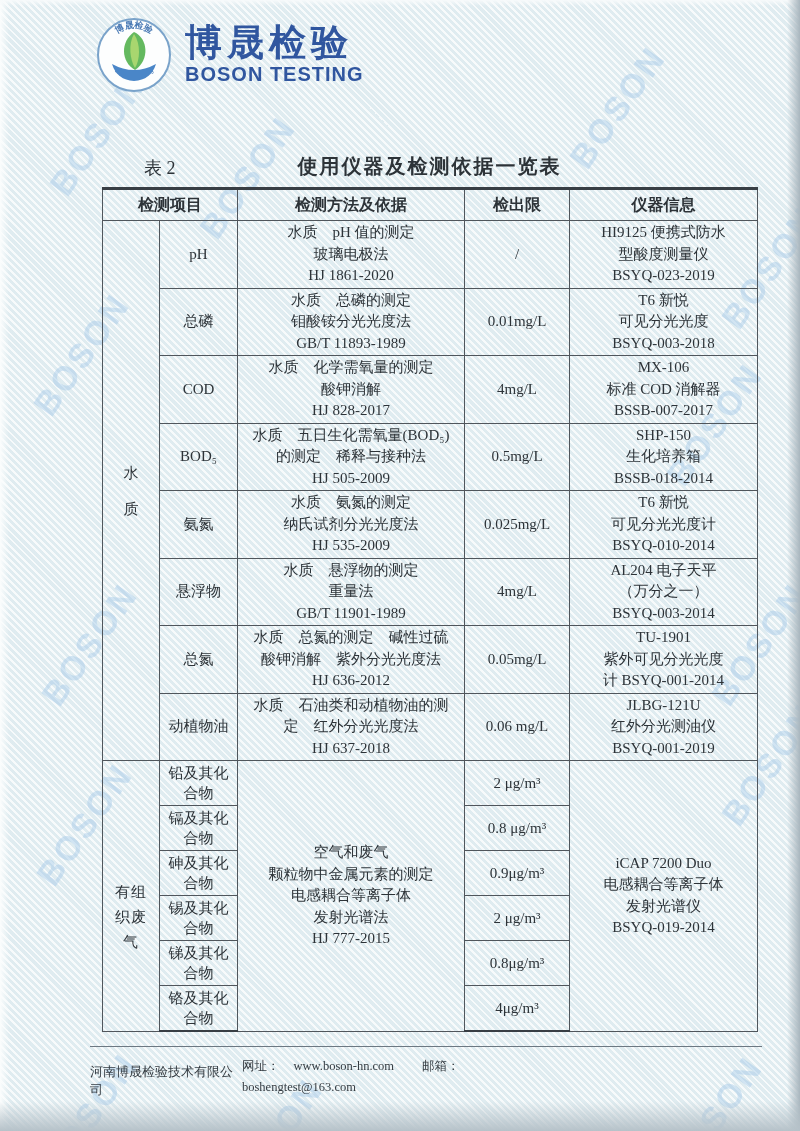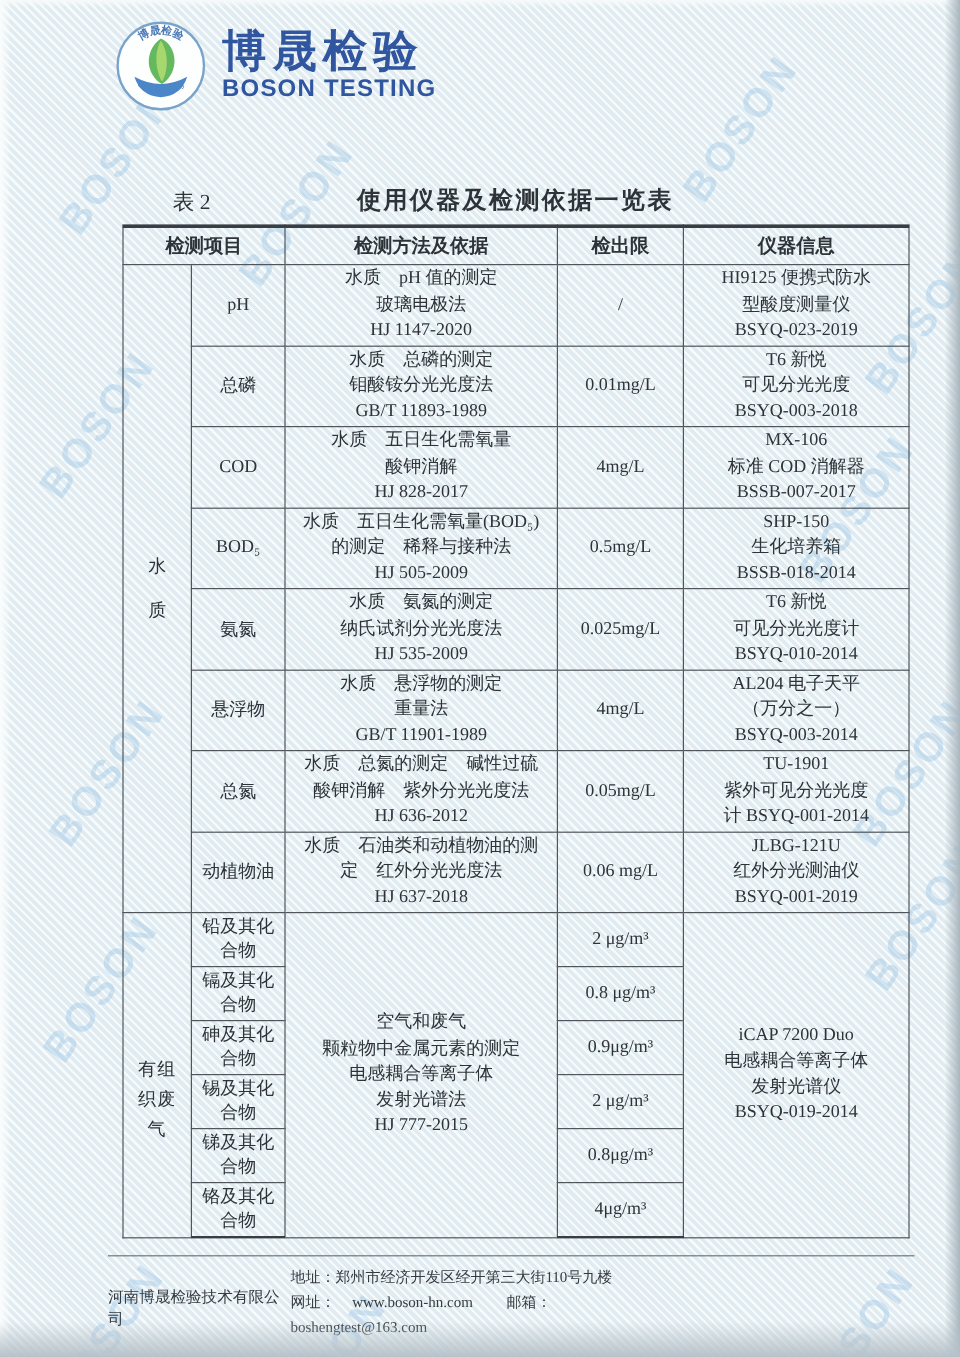--- a/index.html
+++ b/index.html
@@ -158,21 +158,21 @@
         <th>检出限</th>
         <th>仪器信息</th>
       </tr>
 
       <tr class="water-row">
         <td class="cat" rowspan="8"><span class="cat-water">水质</span></td>
         <td>pH</td>
         <td class="method">
           <div>水质　pH 值的测定</div>
           <div>玻璃电极法</div>
-          <div>HJ 1147-2020</div>
+          <div>HJ 1861-2020</div>
         </td>
         <td>/</td>
         <td class="instr">
           <div>HI9125 便携式防水</div>
           <div>型酸度测量仪</div>
           <div>BSYQ-023-2019</div>
         </td>
       </tr>
       <tr class="water-row">
         <td>总磷</td>
@@ -184,21 +184,21 @@
         <td>0.01mg/L</td>
         <td class="instr">
           <div>T6 新悦</div>
           <div>可见分光光度</div>
           <div>BSYQ-003-2018</div>
         </td>
       </tr>
       <tr class="water-row">
         <td>COD</td>
         <td class="method">
-          <div>水质　五日生化需氧量</div>
+          <div>水质　化学需氧量的测定</div>
           <div>酸钾消解</div>
           <div>HJ 828-2017</div>
         </td>
         <td>4mg/L</td>
         <td class="instr">
           <div>MX-106</div>
           <div>标准 COD 消解器</div>
           <div>BSSB-007-2017</div>
         </td>
       </tr>
@@ -310,21 +310,20 @@
       <tr class="gas-row last">
         <td class="item-narrow"><div>铬及其化合物</div></td>
         <td>4μg/m³</td>
       </tr>
     </tbody>
       </table>
 
     <div class="footer">
       <div class="f-company">河南博晟检验技术有限公司</div>
       <div class="f-mid">
-        <div class="row1"><span>地址：</span><span>郑州市经济开发区经开第三大街110号九楼</span></div>
         <div class="row2"><span><span>网址：</span><span>www.boson-hn.com</span></span><span><span>邮箱：</span><span>boshengtest@163.com</span></span></div>
       </div>
       <div class="f-right">
       </div>
     </div>
 
   </div>
 
   <div class="edge-left"></div>
   <div class="edge-top"></div>

